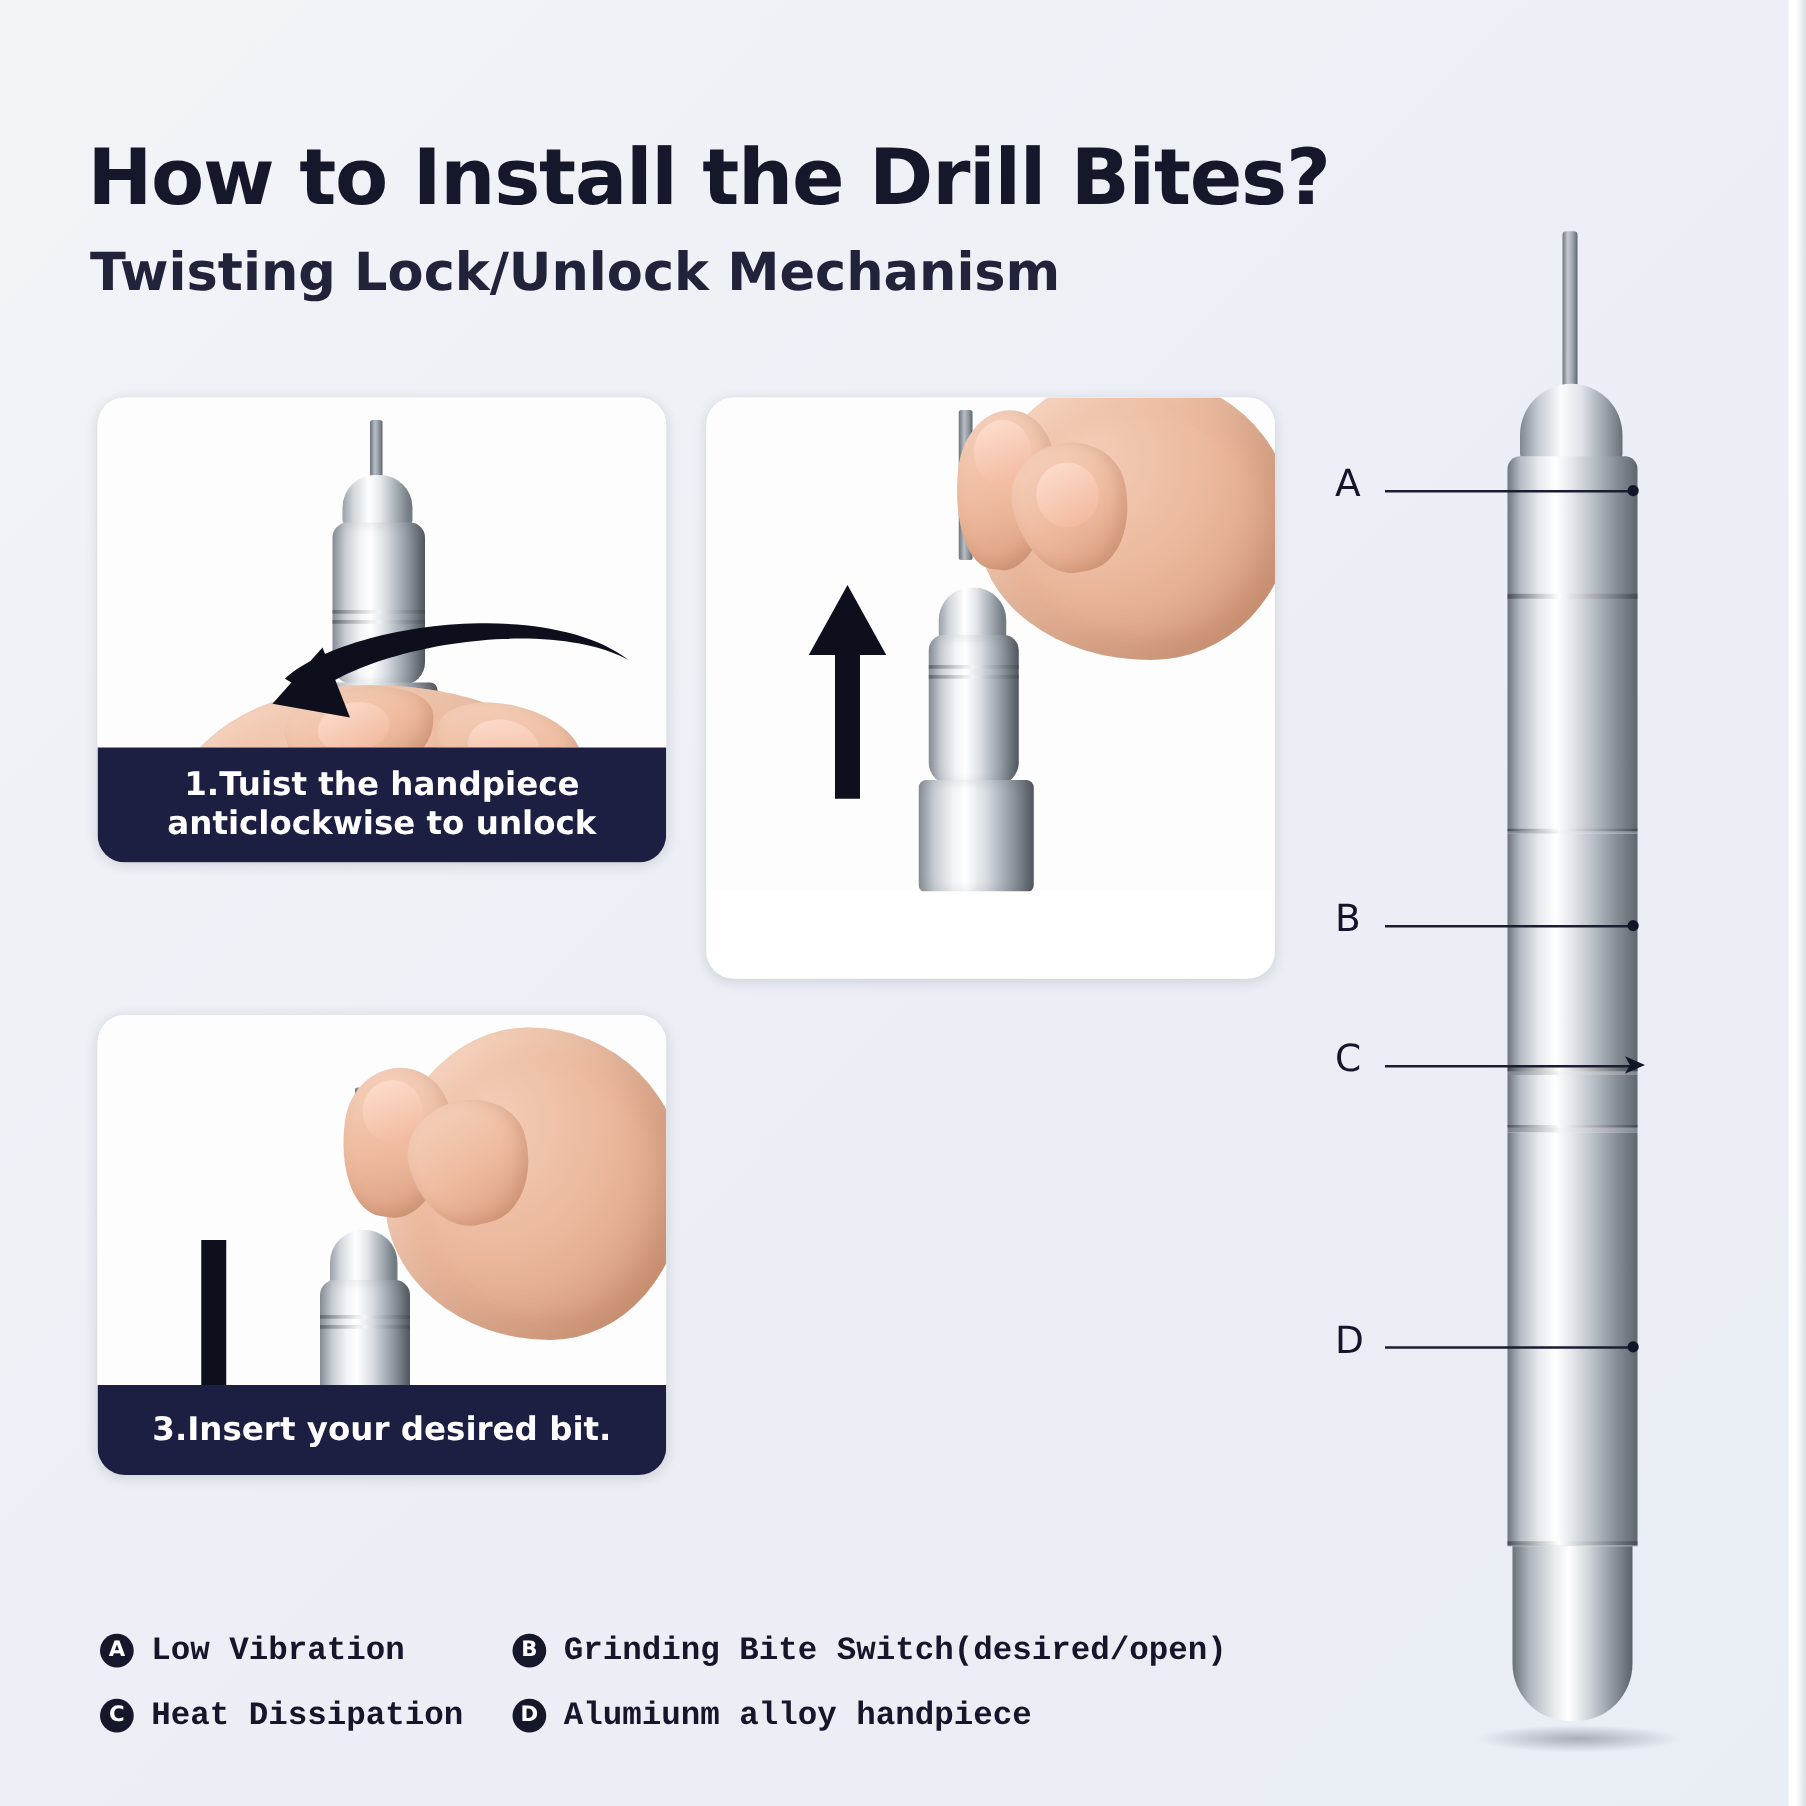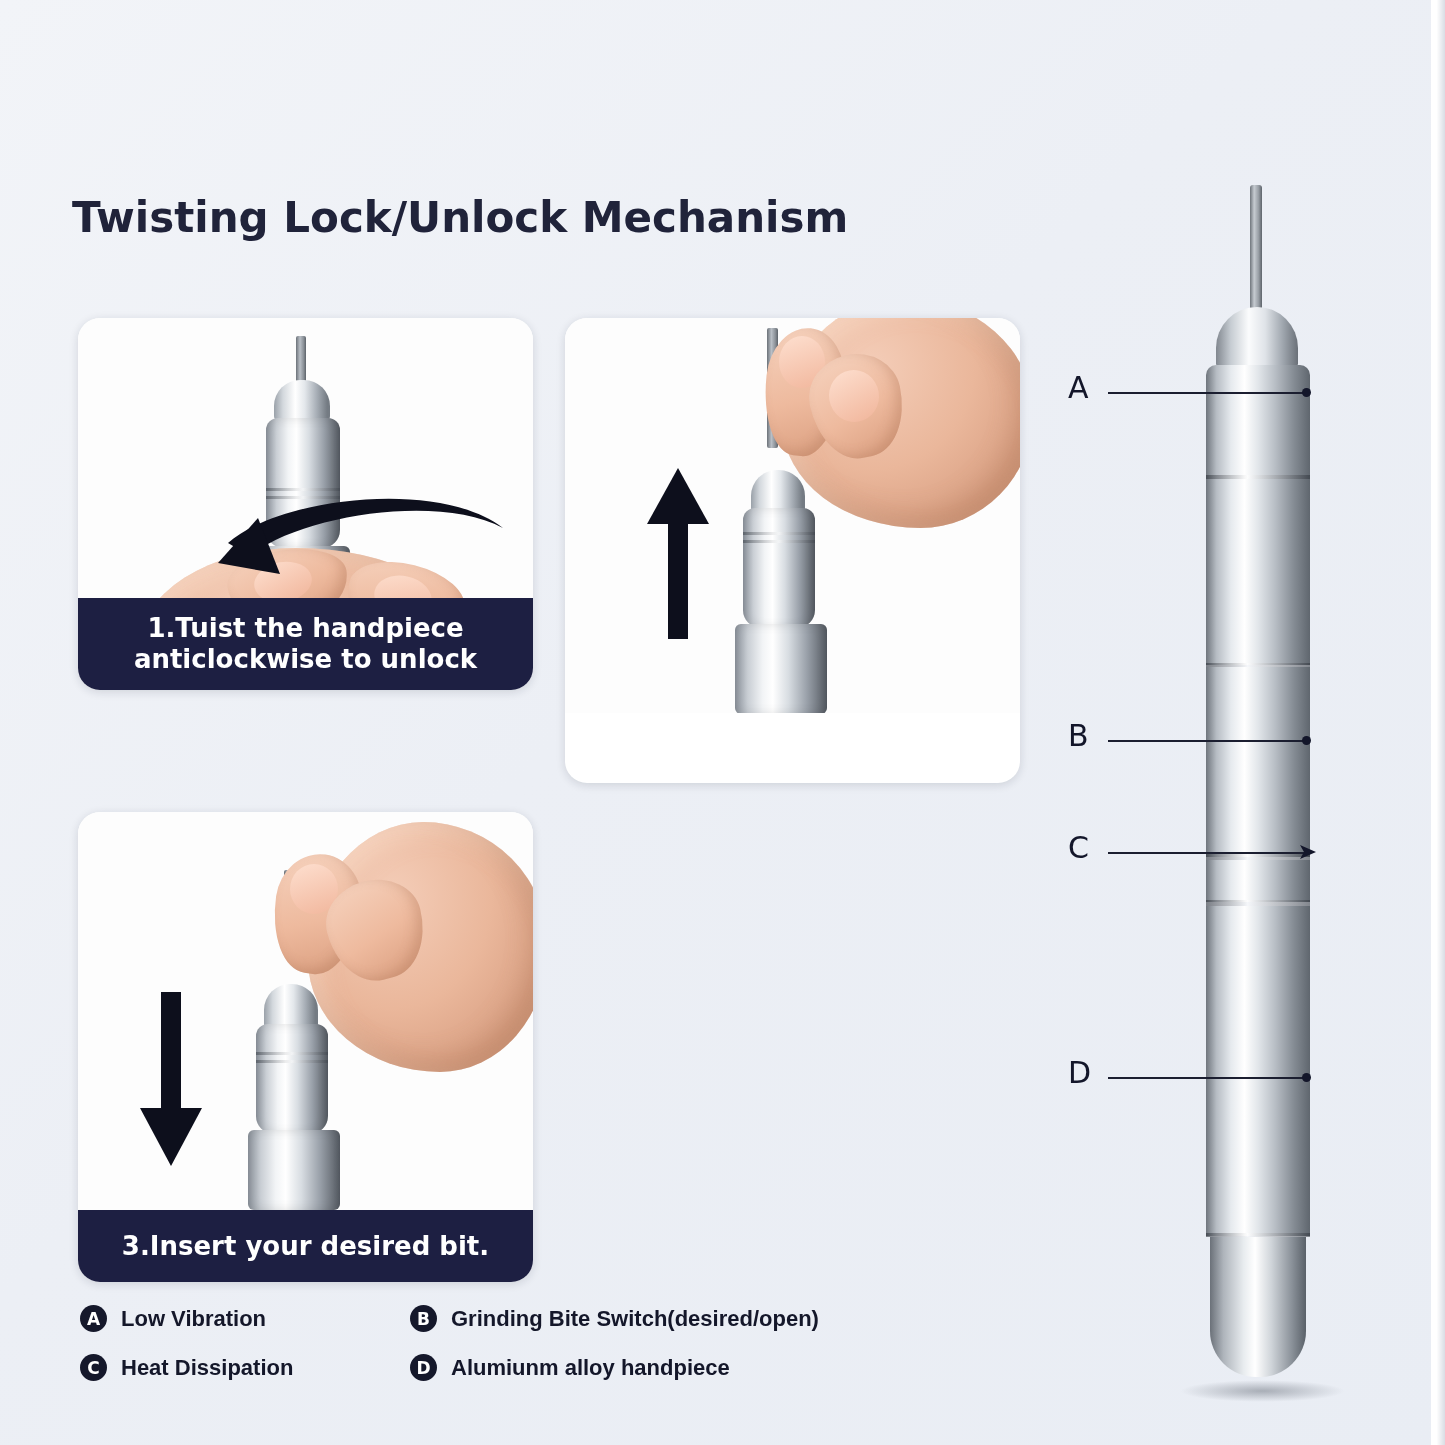--- a/index.html
+++ b/index.html
@@ -81,21 +81,21 @@
     text-align: center;
     padding: 0 10px;
     box-sizing: border-box;
     font-family: "DejaVu Sans", sans-serif;
   }
   .card.tall .caption { height: 92px; }
   .card.tall .photo { bottom: 92px; }
 
   #card1 { left: 78px;  top: 318px; height: 372px; }
   #card2 { left: 565px; top: 318px; height: 465px; }
-  #card3 { left: 78px;  top: 812px; height: 470px; }
+  #card3 { left: 78px;  top: 812px; height: 368px; }
   #card4 { left: 565px; top: 812px; height: 470px; }
 
   
   .hp {
     position: absolute;
     transform-origin: 50% 50%;
   }
   .hp .body {
     position: absolute;
     border-radius: 12px 12px 18px 18px;
@@ -235,32 +235,33 @@
     background: #15182b;
     color: #fff;
     font-size: 17px;
     font-weight: bold;
     display: flex; align-items: center; justify-content: center;
     margin-right: 14px;
     flex: 0 0 auto;
     font-family: "DejaVu Sans", sans-serif;
   }
   .legend-text {
-    font-size: 22px;
+    font-size: 26px;
     font-weight: 600;
     color: #14172a;
     white-space: nowrap;
-    font-family: Liberation Sans, sans-serif;
+    font-family: Liberation Mono, monospace;
   }
 </style>
 </head>
 <body>
 
 <div id="page">
 
+  <div class="headline">How to Install the Drill Bites?</div>
   <div class="subhead">Twisting Lock/Unlock Mechanism</div>
 
   <div class="card tall" id="card1">
     <div class="photo">
 
       <div class="hp" style="left:0;top:0;width:455px;height:380px;">
         <div class="bit" style="left:218px;top:18px;width:10px;height:48px;"></div>
         <div class="cone" style="left:196px;top:62px;width:56px;height:40px;border-radius:26px 26px 4px 4px;"></div>
         <div class="body" style="left:188px;top:100px;width:74px;height:130px;"></div>
         <div class="ring" style="left:188px;top:170px;width:74px;"></div>

